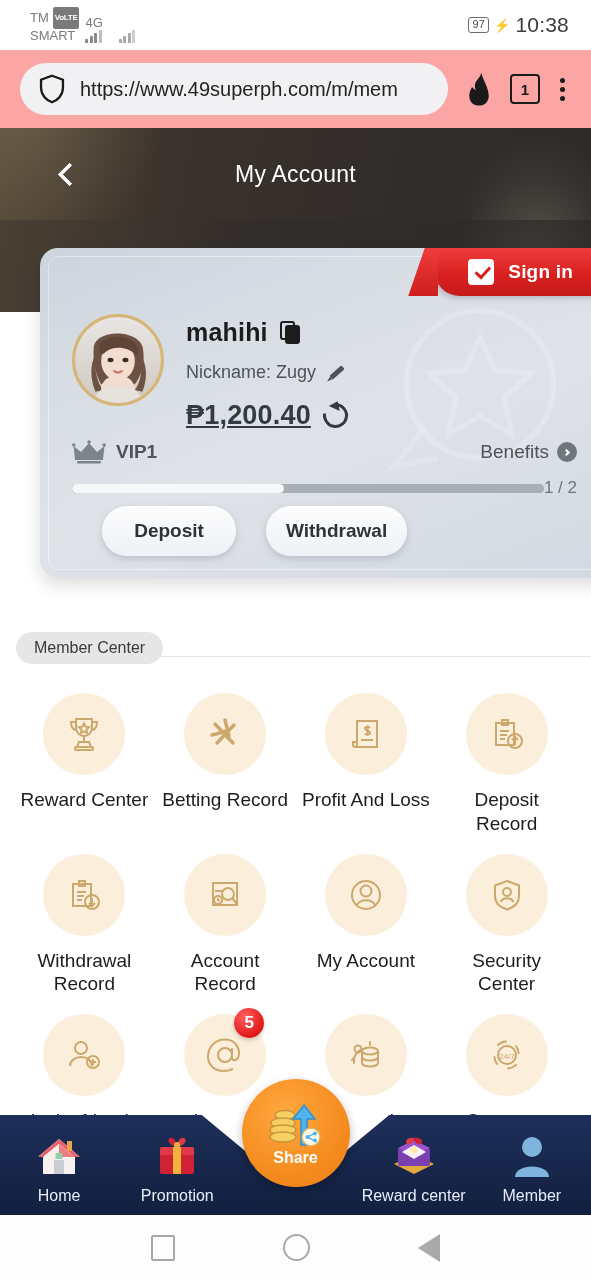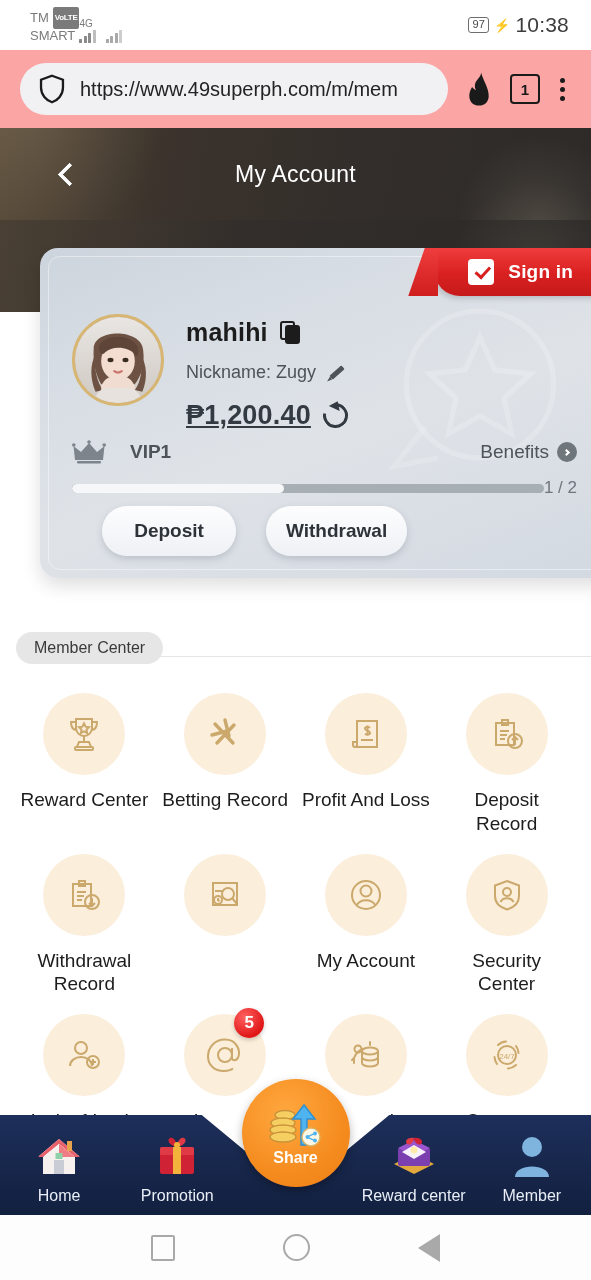--- a/index.html
+++ b/index.html
@@ -11,29 +11,29 @@
   }
   .phone { position: relative; width: 591px; height: 1280px; background:#fff; }
 
   
   .statusbar {
     height: 50px; width: 100%;
     display: flex; align-items: center; justify-content: space-between;
     padding: 0 22px 0 30px;
     background: #ffffff; color: #6d6d6d;
   }
-  .sb-left { display:flex; align-items:flex-end; }
+  .sb-left { display:flex; align-items:flex-end; gap:6px; }
   .carriers { display:flex; flex-direction:column; line-height:1.05; font-size:13px; color:#7a7a7a; }
   .carrier-row1 { display:flex; align-items:center; gap:4px; }
   .volte {
     font-size:8px; font-weight:700; color:#fff; background:#7a7a7a;
     padding:7px 2px; border-radius:2px; letter-spacing:-.3px;
   }
   .sig-wrap { display:flex; flex-direction:column; align-items:flex-start; }
-  .net-label { font-size:10px; color:#7a7a7a; line-height:1; margin-bottom:1px; }
+  .net-label { font-size:13px; color:#7a7a7a; line-height:1; margin-bottom:1px; }
   .bars { display:flex; align-items:flex-end; gap:1.5px; height:13px; }
   .bars i { display:block; width:3px; background:#8a8a8a; border-radius:.5px; }
   .bars i:nth-child(1){height:4px;} .bars i:nth-child(2){height:7px;}
   .bars i:nth-child(3){height:10px;} .bars i:nth-child(4){height:13px; background:#bdbdbd;}
   .bars.faded i { background:#a8a8a8; } .bars.faded i:nth-child(4){background:#cdcdcd;}
   .sb-right { display:flex; align-items:center; gap:5px; font-size:19px; color:#5a5a5a; }
   .batt {
     border:1.5px solid #6d6d6d; border-radius:3px; font-size:11px;
     padding:0px 3px; color:#4a4a4a; letter-spacing:.3px; line-height:1.25;
   }
@@ -173,21 +173,21 @@
   .refresh::after {
     content:""; position:absolute; right:-3px; top:-3px; width:0; height:0;
     border-left:6px solid transparent; border-right:6px solid transparent;
     border-bottom:8px solid #333a41; transform:rotate(60deg);
   }
 
   .vip-row {
     position:absolute; left:32px; right:44px; top:192px;
     display:flex; align-items:center; justify-content:space-between;
   }
-  .vip-left { display:flex; align-items:center; gap:24px; }
+  .vip-left { display:flex; align-items:center; gap:10px; }
   .crown { width:34px; height:24px; }
   .vip-txt { font-size:19px; font-weight:700; color:#4d5358; }
   .benefits-wrap { display:flex; align-items:center; gap:8px; }
   .benefits { font-size:19px; color:#4d5358; }
   .circ-chev {
     width:20px; height:20px; border-radius:50%; background:#6f767c;
     display:flex; align-items:center; justify-content:center;
   }
   .circ-chev i {
     width:5px; height:5px; border-right:2.4px solid #fff; border-top:2.4px solid #fff;
@@ -525,20 +525,21 @@
       <div class="iconcircle">
         <svg width="44" height="44" viewBox="0 0 44 44" fill="none" stroke="#cba86b" stroke-width="2">
           <path d="M10 10h24v22H10z"></path>
           <circle cx="25" cy="21" r="6"></circle>
             <path d="M29.5 25.5 L34 31"></path>
           <circle cx="15" cy="27" r="4"></circle>
             <path d="M15 25v2.2l1.6 1"></path>
           <path d="M12 18h7"></path>
         </svg>
       </div>
+      <span class="cell-label">Account Record</span>
     </div>
 
     <div class="cell">
       <div class="iconcircle">
         <svg width="44" height="44" viewBox="0 0 44 44" fill="none" stroke="#cba86b" stroke-width="2">
           <circle cx="22" cy="22" r="14"></circle>
             <circle cx="22" cy="18" r="5.5"></circle>
           <path d="M12.5 32.5a10.5 9 0 0 1 19 0"></path>
         </svg>
       </div>

